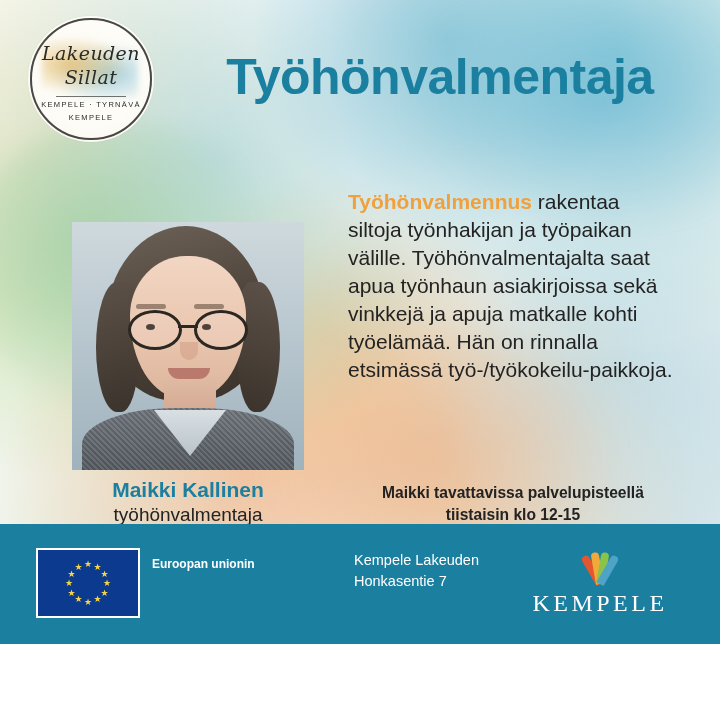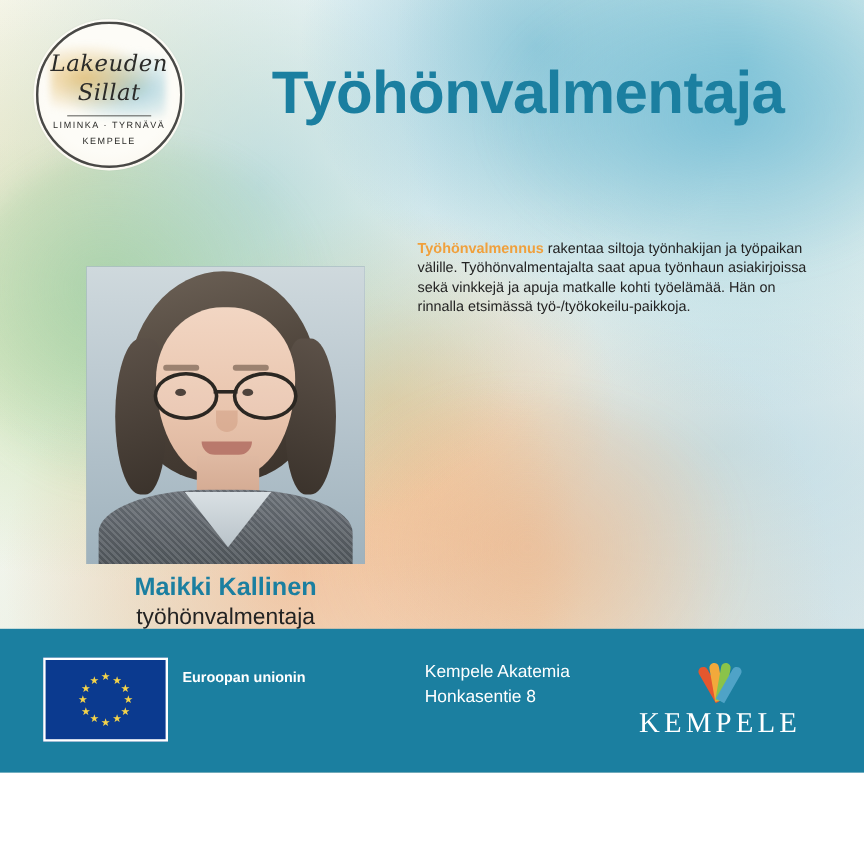--- a/index.html
+++ b/index.html
@@ -280,24 +280,24 @@
     left: 96px; top: 146px;
     width: 42px; height: 11px;
     border-radius: 0 0 24px 24px;
     background: #b9796c;
   }
 
   
   .copy {
     position: absolute;
     left: 348px;
-    top: 200px;
+    top: 188px;
     width: 330px;
     color: #232323;
-    font-size: 12px;
+    font-size: 21px;
     line-height: 1.33;
   }
   .copy p { margin: 0; }
   .copy .gap { height: 17px; }
   .lead-word {
     color: #f0a03c;
     font-weight: bold;
   }
 
   
@@ -413,21 +413,21 @@
   <div class="bg-splash-a"></div>
   <div class="bg-splash-b"></div>
   <div class="bg-splash-c"></div>
 
   <div class="logo">
     <div class="logo-ring"></div>
     <div class="logo-brush"></div>
     <div class="logo-line1">Lakeuden</div>
     <div class="logo-line2">Sillat</div>
     <div class="logo-divider"></div>
-    <div class="logo-towns">LIMINKA · TYRNÄVÄ</div>
+    <div class="logo-towns">KEMPELE · TYRNÄVÄ</div>
     <div class="logo-town2">KEMPELE</div>
   </div>
 
   <div class="headline">Työhönvalmentaja</div>
 
   <div class="portrait">
     <div class="p-bg"></div>
     <div class="p-hair"></div>
     <div class="p-hair-side"></div>
     <div class="p-hair-side2"></div>
@@ -451,42 +451,46 @@
   <div class="copy">
     <p><span class="lead-word">Työhönvalmennus</span><span> rakentaa siltoja työnhakijan ja työpaikan välille. Työhönvalmentajalta saat apua työnhaun asiakirjoissa sekä vinkkejä ja apuja matkalle kohti työelämää. Hän on rinnalla etsimässä työ-/työkokeilu-paikkoja.</span></p>
     <div class="gap"></div>
   </div>
 
   <div class="name-block">
     <div class="name">Maikki Kallinen</div>
     <div class="role">työhönvalmentaja</div>
   </div>
 
+  <div class="hours">
+    <div>Maikki tavattavissa palvelupisteellä</div>
+    <div>tiistaisin klo 12-15</div>
+  </div>
 
   <div class="footer">
     <div class="eu-flag" id="euflag">
         <div class="eu-star" style="left: 46px; top: 10px;">★</div>
         <div class="eu-star" style="left: 55.5px; top: 12.5455px;">★</div>
         <div class="eu-star" style="left: 62.4545px; top: 19.5px;">★</div>
         <div class="eu-star" style="left: 65px; top: 29px;">★</div>
         <div class="eu-star" style="left: 62.4545px; top: 38.5px;">★</div>
         <div class="eu-star" style="left: 55.5px; top: 45.4545px;">★</div>
         <div class="eu-star" style="left: 46px; top: 48px;">★</div>
         <div class="eu-star" style="left: 36.5px; top: 45.4545px;">★</div>
         <div class="eu-star" style="left: 29.5455px; top: 38.5px;">★</div>
         <div class="eu-star" style="left: 27px; top: 29px;">★</div>
         <div class="eu-star" style="left: 29.5455px; top: 19.5px;">★</div>
         <div class="eu-star" style="left: 36.5px; top: 12.5455px;">★</div>
       </div>
     <div class="eu-text">
       <div>Euroopan unionin</div>
     </div>
     <div class="addr">
-      <div>Kempele Akatemia</div>
-      <div>Honkasentie 8</div>
+      <div>Kempele Lakeuden</div>
+      <div>Honkasentie 7</div>
     </div>
     <div class="kempele">
       <div class="k-mark" id="kmark">
           <div class="k-blade" style="background: rgb(228, 87, 46); transform: translateX(-50%) rotate(-30deg);"></div>
           <div class="k-blade" style="background: rgb(242, 169, 59); transform: translateX(-50%) rotate(-10deg);"></div>
           <div class="k-blade" style="background: rgb(138, 195, 74); transform: translateX(-50%) rotate(10deg);"></div>
           <div class="k-blade" style="background: rgb(79, 163, 199); transform: translateX(-50%) rotate(30deg);"></div>
         </div>
       <div class="k-word">KEMPELE</div>
     </div>

